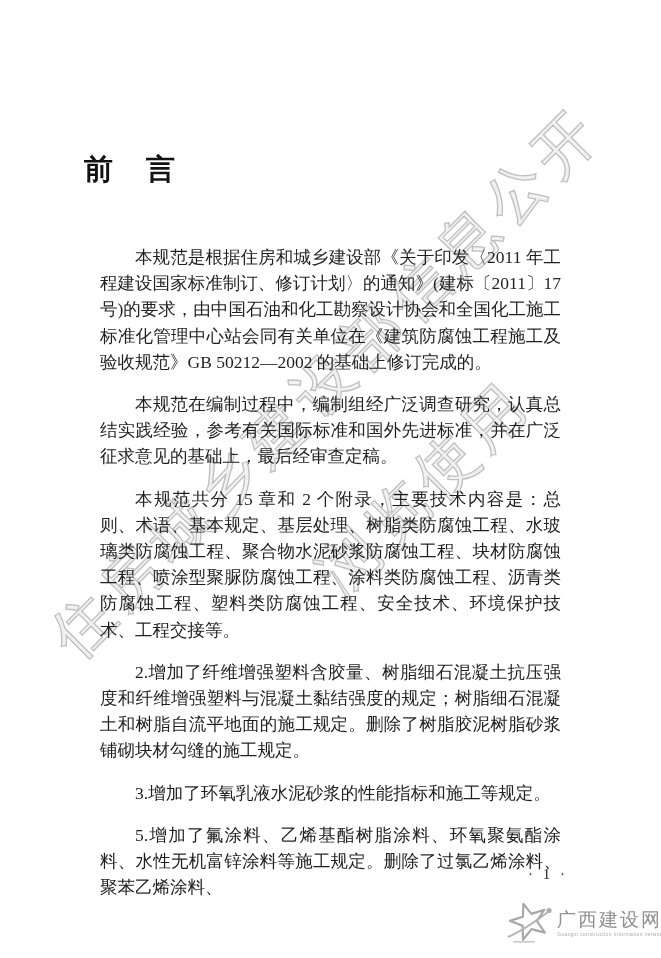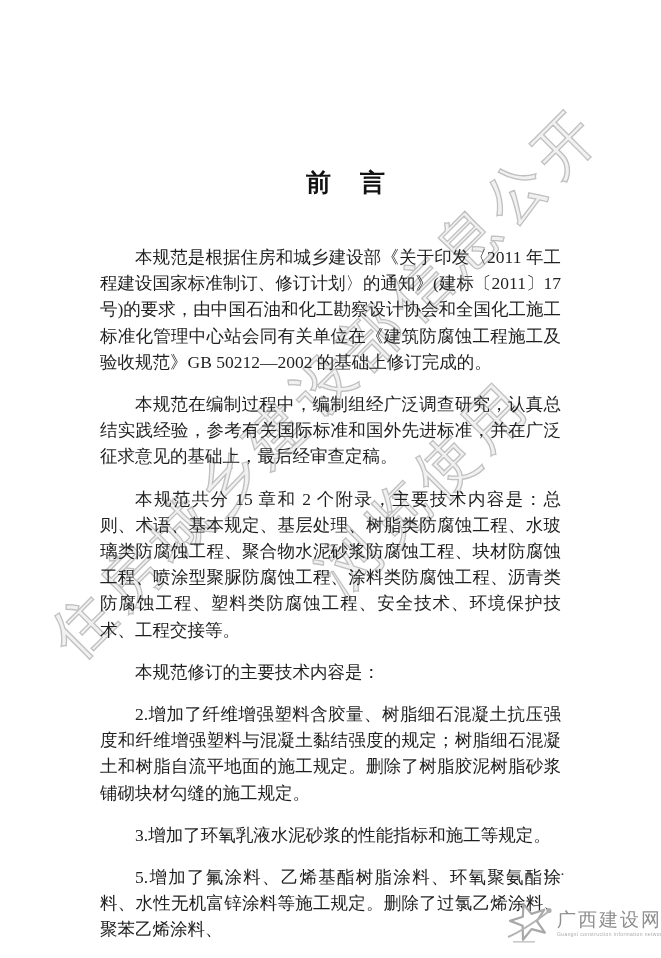--- a/index.html
+++ b/index.html
@@ -26,25 +26,25 @@
     z-index: 1;
   }
   .wm1 { left: 327px; top: 383px; }
   .wm2 { left: 425px; top: 488px; }
   
   .title {
     position: absolute;
     top: 150px;
     left: 84px;
     width: 493px;
-    margin: 16px;
-    text-align: center;
+    margin: 0;
+    text-align: left;
     font-family: "Liberation Sans", "DejaVu Sans", sans-serif;
     font-weight: bold;
-    font-size: 25px;
+    font-size: 29px;
     letter-spacing: 2px;
     color: #121212;
     z-index: 2;
   }
   
   .doc-body {
     position: absolute;
     top: 228px;
     left: 84px;
     width: 493px;
@@ -99,21 +99,20 @@
 
   <div class="watermark wm1">住房城乡建设部信息公开</div>
   <div class="watermark wm2">浏览使用</div>
 
   <h1 class="title">前　言</h1>
 
   <div class="doc-body">
     <p>本规范是根据住房和城乡建设部《关于印发〈2011 年工程建设国家标准制订、修订计划〉的通知》(建标〔2011〕17 号)的要求，由中国石油和化工勘察设计协会和全国化工施工标准化管理中心站会同有关单位在《建筑防腐蚀工程施工及验收规范》GB 50212—2002 的基础上修订完成的。</p>
     <p>本规范在编制过程中，编制组经广泛调查研究，认真总结实践经验，参考有关国际标准和国外先进标准，并在广泛征求意见的基础上，最后经审查定稿。</p>
     <p>本规范共分 15 章和 2 个附录，主要技术内容是：总则、术语、基本规定、基层处理、树脂类防腐蚀工程、水玻璃类防腐蚀工程、聚合物水泥砂浆防腐蚀工程、块材防腐蚀工程、喷涂型聚脲防腐蚀工程、涂料类防腐蚀工程、沥青类防腐蚀工程、塑料类防腐蚀工程、安全技术、环境保护技术、工程交接等。</p>
-    <p>本规范修订的主要技术内容是：</p>
     <p>2.增加了纤维增强塑料含胶量、树脂细石混凝土抗压强度和纤维增强塑料与混凝土黏结强度的规定；树脂细石混凝土和树脂自流平地面的施工规定。删除了树脂胶泥树脂砂浆铺砌块材勾缝的施工规定。</p>
     <p>3.增加了环氧乳液水泥砂浆的性能指标和施工等规定。</p>
     <p>5.增加了氟涂料、乙烯基酯树脂涂料、环氧聚氨酯涂料、水性无机富锌涂料等施工规定。删除了过氯乙烯涂料、聚苯乙烯涂料、</p>
   </div>
 
   <div class="pageno">· 1 ·</div>
 
   <div class="logo">
     <span class="logo-star">
       <svg width="52" height="50" viewBox="0 0 52 50" aria-hidden="true">

